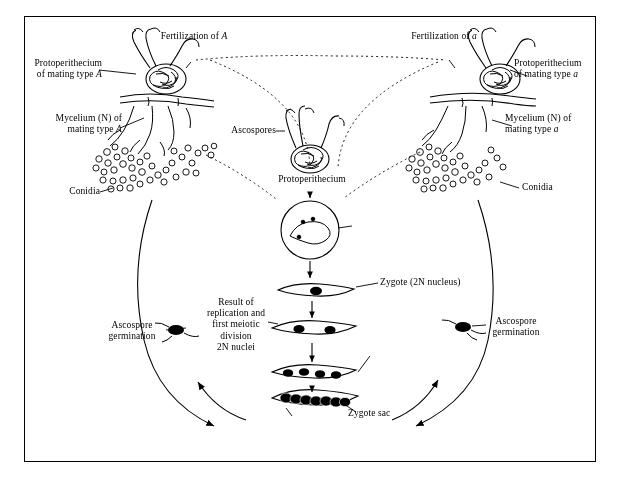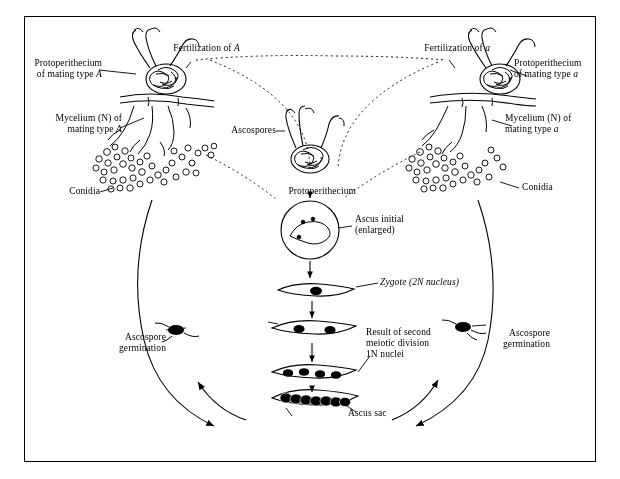--- a/index.html
+++ b/index.html
@@ -35,21 +35,21 @@
   }
   .lbl {
     position: absolute;
     font-family: "Liberation Serif", serif;
     font-size: 9.5px;
     color: #000000;
     line-height: 1.18;
     white-space: pre-line;
     letter-spacing: 0.1px;
   }
-  .lbl.c { text-align: right; margin-top: 12px; }
+  .lbl.c { text-align: center; }
   .lbl.r { text-align: right; }
   .lbl.l { text-align: left; }
   .it { font-style: italic; }
 </style>
 </head>
 <body>
 
 <div id="root">
   <div id="frame"></div>
 
@@ -322,29 +322,29 @@
 mating type <span class="it">A</span></span></div>
   <div class="lbl l" style="left:505px; top:113px; width:92px;"><span>Mycelium (N) of
 mating type <span class="it">a</span></span></div>
 
   <div class="lbl r" style="left:52px; top:186px; width:48px;"><span>Conidia</span></div>
   <div class="lbl l" style="left:522px; top:182px; width:52px;"><span>Conidia</span></div>
 
   <div class="lbl r" style="left:206px; top:125px; width:70px;"><span>Ascospores</span></div>
   <div class="lbl c" style="left:268px; top:174px; width:88px;"><span>Protoperithecium</span></div>
 
-  <div class="lbl l" style="left:355px; top:214px; width:86px;"><span>Ascus  initial
-(enlarged)</span></div>
-
-  <div class="lbl l" style="left:380px; top:277px; width:106px;font-style:italic;"><span>Zygote (2N nucleus)</span></div>
-
-
-  <div class="lbl l" style="left:366px; top:327px; width:92px;"><span>Result of second
-meiotic division
-1N nuclei</span></div>
-
-  <div class="lbl l" style="left:348px; top:408px; width:62px;"><span>Ascus sac</span></div>
+
+  <div class="lbl l" style="left:380px; top:277px; width:106px;"><span>Zygote (2N nucleus)</span></div>
+
+  <div class="lbl c" style="left:200px; top:297px; width:72px;"><span>Result  of
+replication and
+first meiotic
+division
+2N nuclei</span></div>
+
+
+  <div class="lbl l" style="left:348px; top:408px; width:62px;"><span>Zygote sac</span></div>
 
   <div class="lbl c" style="left:98px; top:320px; width:68px;"><span>Ascospore
 germination</span></div>
   <div class="lbl c" style="left:482px; top:316px; width:68px;"><span>Ascospore
 germination</span></div>
 </div>
 
 </body></html>

